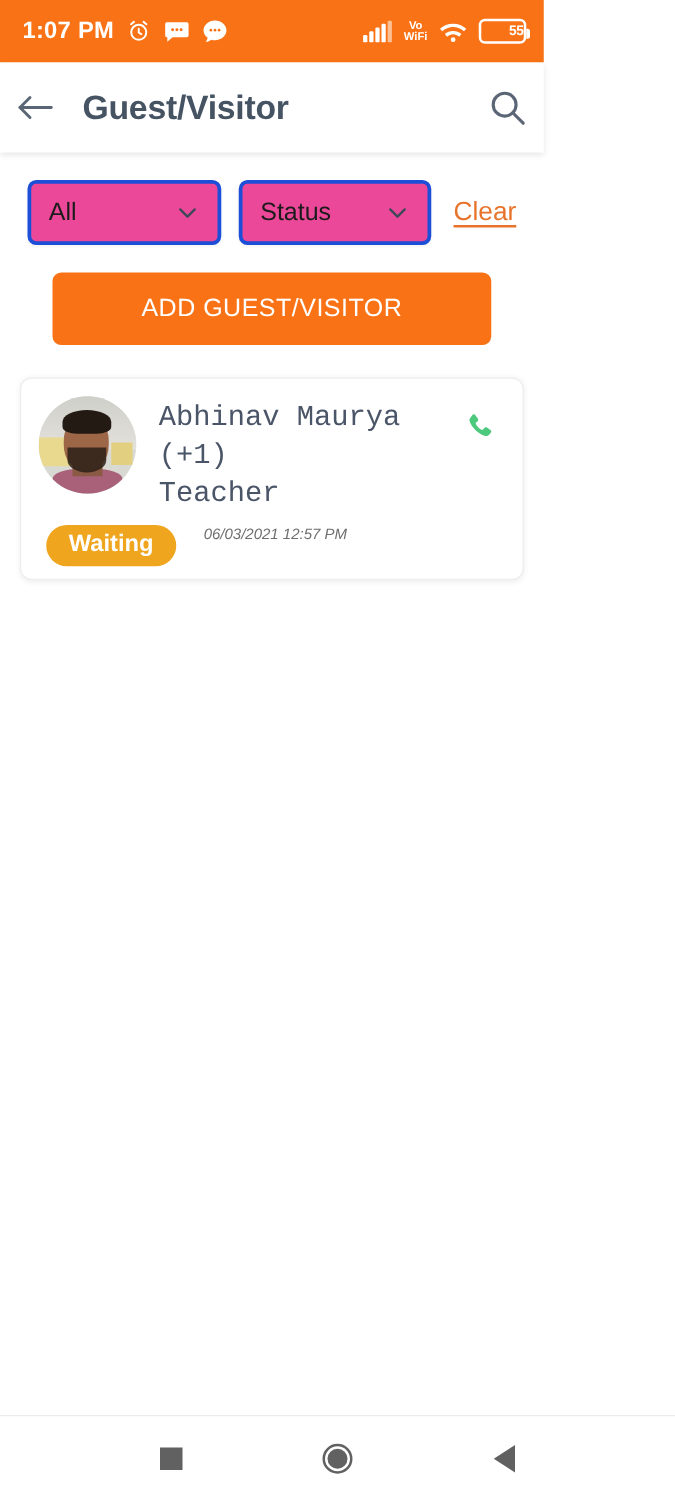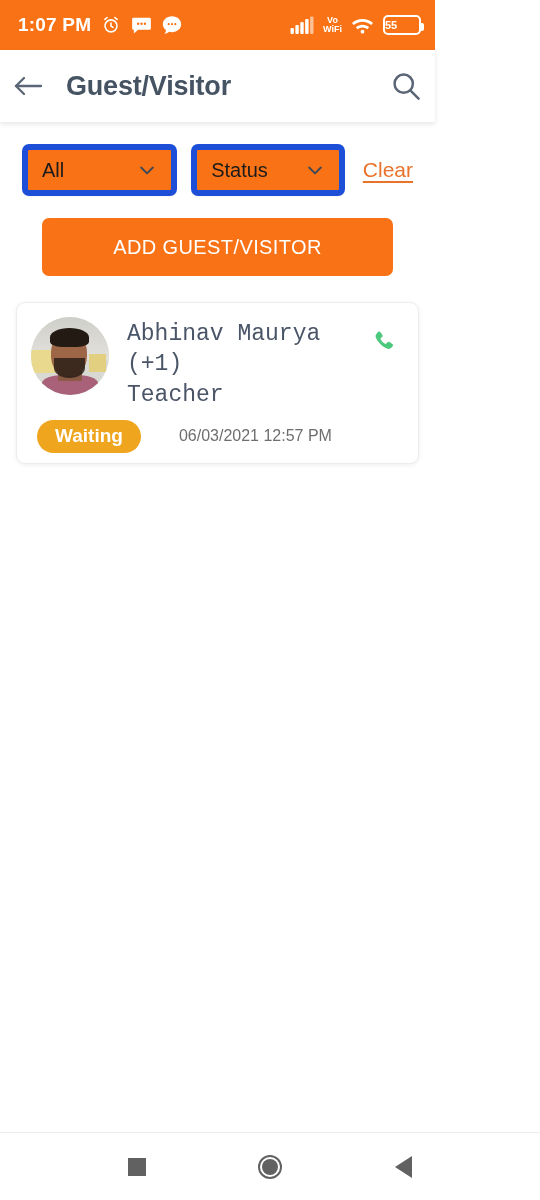--- a/index.html
+++ b/index.html
@@ -21,21 +21,21 @@
   .sb-time { font-size:19px; font-weight:600; letter-spacing:.2px; color:#fff; }
   .sb-right { display:flex; align-items:center; gap:9px; }
   .ico { display:block; }
 
   .vowifi { display:flex; flex-direction:column; align-items:center; line-height:1.0; font-size:9px; font-weight:700; color:#fff; }
   .vowifi span { display:block; }
 
   .batt {
     position:relative; width:38px; height:20px;
     border:2px solid #fff; border-radius:5px;
-    display:flex; align-items:center; justify-content:flex-start;
+    display:flex; align-items:center; justify-content:flex-end;
   }
   .batt:after {
     content:""; position:absolute; right:-5px; top:6px;
     width:3px; height:8px; background:#fff; border-radius:0 2px 2px 0;
   }
   .batt b { font-size:11px; font-weight:700; color:#fff; letter-spacing:-.2px; }
 
   
   .appbar {
     height:72px; flex:0 0 72px; background:#fff;
@@ -51,22 +51,22 @@
   .search-btn { margin-left:auto; width:46px; height:46px; display:flex; align-items:center; justify-content:center; cursor:pointer; }
 
   
   .content { flex:1 1 auto; background:#fff; padding:0; overflow:hidden; }
 
   .filters {
     display:flex; align-items:center; gap:14px;
     padding:22px 22px 0 22px;
   }
   .select {
-    position:relative; background:#f97316;
-    border:6px solid #1d4ed8; border-radius:7px;
+    position:relative; background:#ec4899;
+    border:3px solid #1d4ed8; border-radius:7px;
     height:52px; display:flex; align-items:center;
     padding:8px 14px; cursor:pointer;
     box-shadow:0 1px 2px rgba(0,0,0,.04);
   }
   .select.all { width:192px; }
   .select.status { width:190px; }
   .select-label { font-size:20px; color:#1b1b1b; font-weight:400; }
   .chev { margin-left:auto; }
   .clear-link {
     font-size:21px; color:#E8732A; text-decoration:underline;
@@ -103,26 +103,26 @@
   .avatar .a-hair { position:absolute; left:24%; top:14%; width:50%; height:24%; background:#241a14; border-radius:50% 50% 30% 30%; }
   .avatar .a-beard { position:absolute; left:29%; top:52%; width:40%; height:26%; background:#2b2019; border-radius:0 0 50% 50%; opacity:.85; }
 
   .card-name-wrap { flex:1 1 auto; padding-left:18px; padding-top:2px;font-family:Liberation Mono, monospace; }
   .card-name {
     font-size:23px; color:#4A5568; line-height:1.32; font-weight:400;
     max-width:300px;
   }
   .phone-ico-btn { flex:0 0 auto; width:40px; height:40px; display:flex; align-items:center; justify-content:center; cursor:pointer; margin-top:4px; }
 
-  .card-mid { display:flex; align-items:center; margin-top:10px; padding-left:6px; }
+  .card-mid { display:flex; margin-top:10px; padding-left:6px; }
   .badge {
     background:#EFA51E; color:#fff; font-size:19px; font-weight:700;
     border-radius:20px; padding:5px 18px; line-height:1.2;
   }
-  .card-date { font-size:16px; color:#6E6E6E; margin-left:38px; }
+  .card-date { font-size:12px; color:#6E6E6E; margin-left:22px;font-style:italic; }
 
   .card-bot { display:flex; align-items:center; margin-top:12px; padding-left:8px; }
   .addr-text { font-size:21px; color:#6E6E6E; margin-left:12px; }
   .card-bot .phone-ico-btn { margin-left:auto; margin-top:0; }
 
   
   .navbar {
     position:absolute; left:0; bottom:0; width:540px; height:68px;
     background:#fff; border-top:1px solid #ECECEC;
     display:flex; align-items:center; justify-content:space-around;

